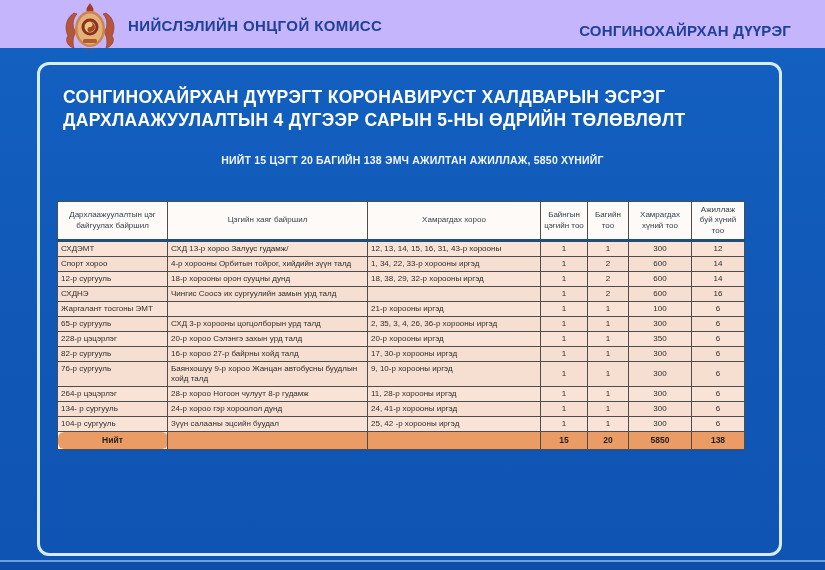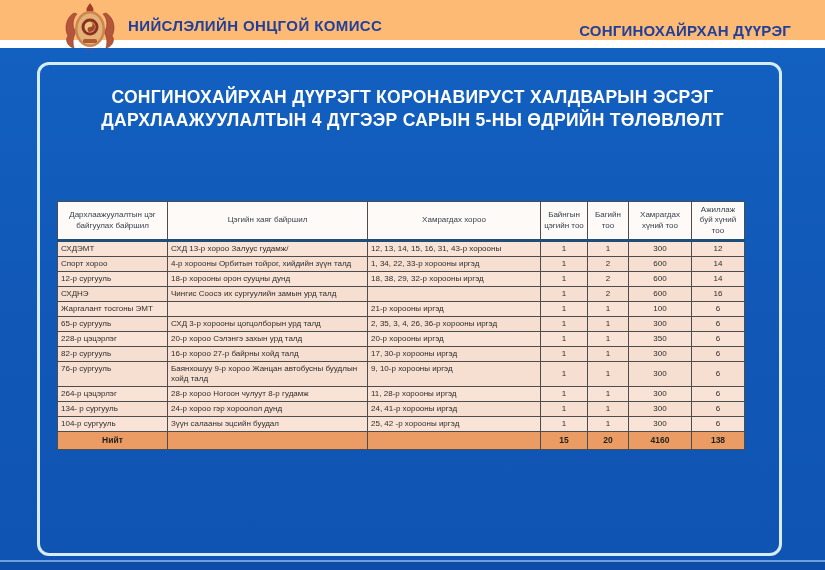--- a/index.html
+++ b/index.html
@@ -1,21 +1,21 @@
 <!DOCTYPE html>
 <html><head>
 <meta charset="utf-8">
 <style>
   html,body{margin:0;padding:0;}
   .page{
     position:relative;width:825px;height:570px;overflow:hidden;
     background:#ffffff;font-family:"Liberation Sans",sans-serif;
   }
   
-  .top-band{position:absolute;top:0;left:0;right:0;height:40px;background:#fdba74;}
+  .top-band{position:absolute;top:0;left:0;right:0;height:48px;background:#c4b5fd;}
   .logo{position:absolute;left:62px;top:2px;width:56px;height:52px;z-index:5;}
   .org-left{
     position:absolute;left:128px;top:17px;font-size:15px;font-weight:bold;
     color:#21409a;letter-spacing:.4px;white-space:nowrap;z-index:4;
   }
   .org-right{
     position:absolute;right:34px;top:22px;font-size:15px;font-weight:bold;
     color:#21409a;letter-spacing:.2px;white-space:nowrap;z-index:4;
   }
   
@@ -26,21 +26,21 @@
   .bottom-stripe{
     position:absolute;left:0;right:0;bottom:0;height:8px;
     background:#0d4da7;border-top:2px solid #6b9fdd;z-index:3;
   }
   .panel-frame{
     position:absolute;left:37px;top:62px;width:745px;height:494px;
     border:3px solid #d7edf6;border-radius:12px;pointer-events:none;z-index:2;
     box-sizing:border-box;
   }
   .slide-title{
-    position:absolute;top:86px;left:55px;width:715px;text-align:center;
+    position:absolute;top:86px;left:63px;width:715px;text-align:left;
     color:#ffffff;font-weight:bold;font-size:17.5px;line-height:23px;
     letter-spacing:.3px;z-index:3;
   }
   .slide-subtitle{
     position:absolute;top:153px;left:110px;width:605px;text-align:center;
     color:#f2f7ff;font-weight:bold;font-size:10.5px;line-height:15px;
     letter-spacing:.2px;z-index:3;
   }
   
   .table-wrap{position:absolute;left:57px;top:201px;width:687px;z-index:3;}
@@ -61,21 +61,21 @@
   tr.r-odd td{background:#f6ded0;}
   td.num{text-align:center;vertical-align:middle;}
   .squiggle{
     text-decoration:underline;text-decoration-style:wavy;
     text-decoration-color:#4f63d2;text-underline-offset:1px;
   }
   tr.total-row td{
     background:#eb9c64;font-weight:bold;color:#1f1f1f;
     padding:3px;font-size:8.5px;
   }
-  td.total-label{text-align:center;vertical-align:middle;}
+  td.total-label{text-align:center;vertical-align:middle;border-radius:6px;}
 </style>
 </head>
 <body>
 
 <div class="page">
 
   <div class="top-band">
     <div class="logo">
       <svg viewBox="0 0 56 52" width="56" height="52">
         <path d="M28 1 C30.5 5 32.5 6.5 31 10 L25 10 C23.5 6.5 25.5 5 28 1 Z" fill="#a63a28"></path>
@@ -98,20 +98,21 @@
     <div class="bottom-stripe"></div>
   </div>
   <div class="panel-frame"></div>
 
   <div class="slide-title">
     <div>СОНГИНОХАЙРХАН ДҮҮРЭГТ КОРОНАВИРУСТ ХАЛДВАРЫН ЭСРЭГ</div>
     <div>ДАРХЛААЖУУЛАЛТЫН 4 ДҮГЭЭР САРЫН 5-НЫ ӨДРИЙН ТӨЛӨВЛӨЛТ</div>
   </div>
 
   <div class="slide-subtitle">
+    <div>НИЙТ 15 ЦЭГТ 20 БАГИЙН 138 ЭМЧ АЖИЛТАН АЖИЛЛАЖ, 5850 ХҮНИЙГ</div>
   </div>
 
   <div class="table-wrap">
     <table>
       <colgroup>
         <col style="width:110px">
           <col style="width:200px">
           <col style="width:173px">
         <col style="width:47px">
           <col style="width:41px">
@@ -239,20 +240,20 @@
             <td class="num">6</td>
           </tr>
         </tbody>
       <tfoot>
         <tr class="total-row">
           <td class="total-label">Нийт</td>
           <td></td>
           <td></td>
           <td class="num">15</td>
           <td class="num">20</td>
-          <td class="num">4160</td>
+          <td class="num">5850</td>
           <td class="num">138</td>
         </tr>
       </tfoot>
     </table>
   </div>
 
 </div>
 
 </body></html>

